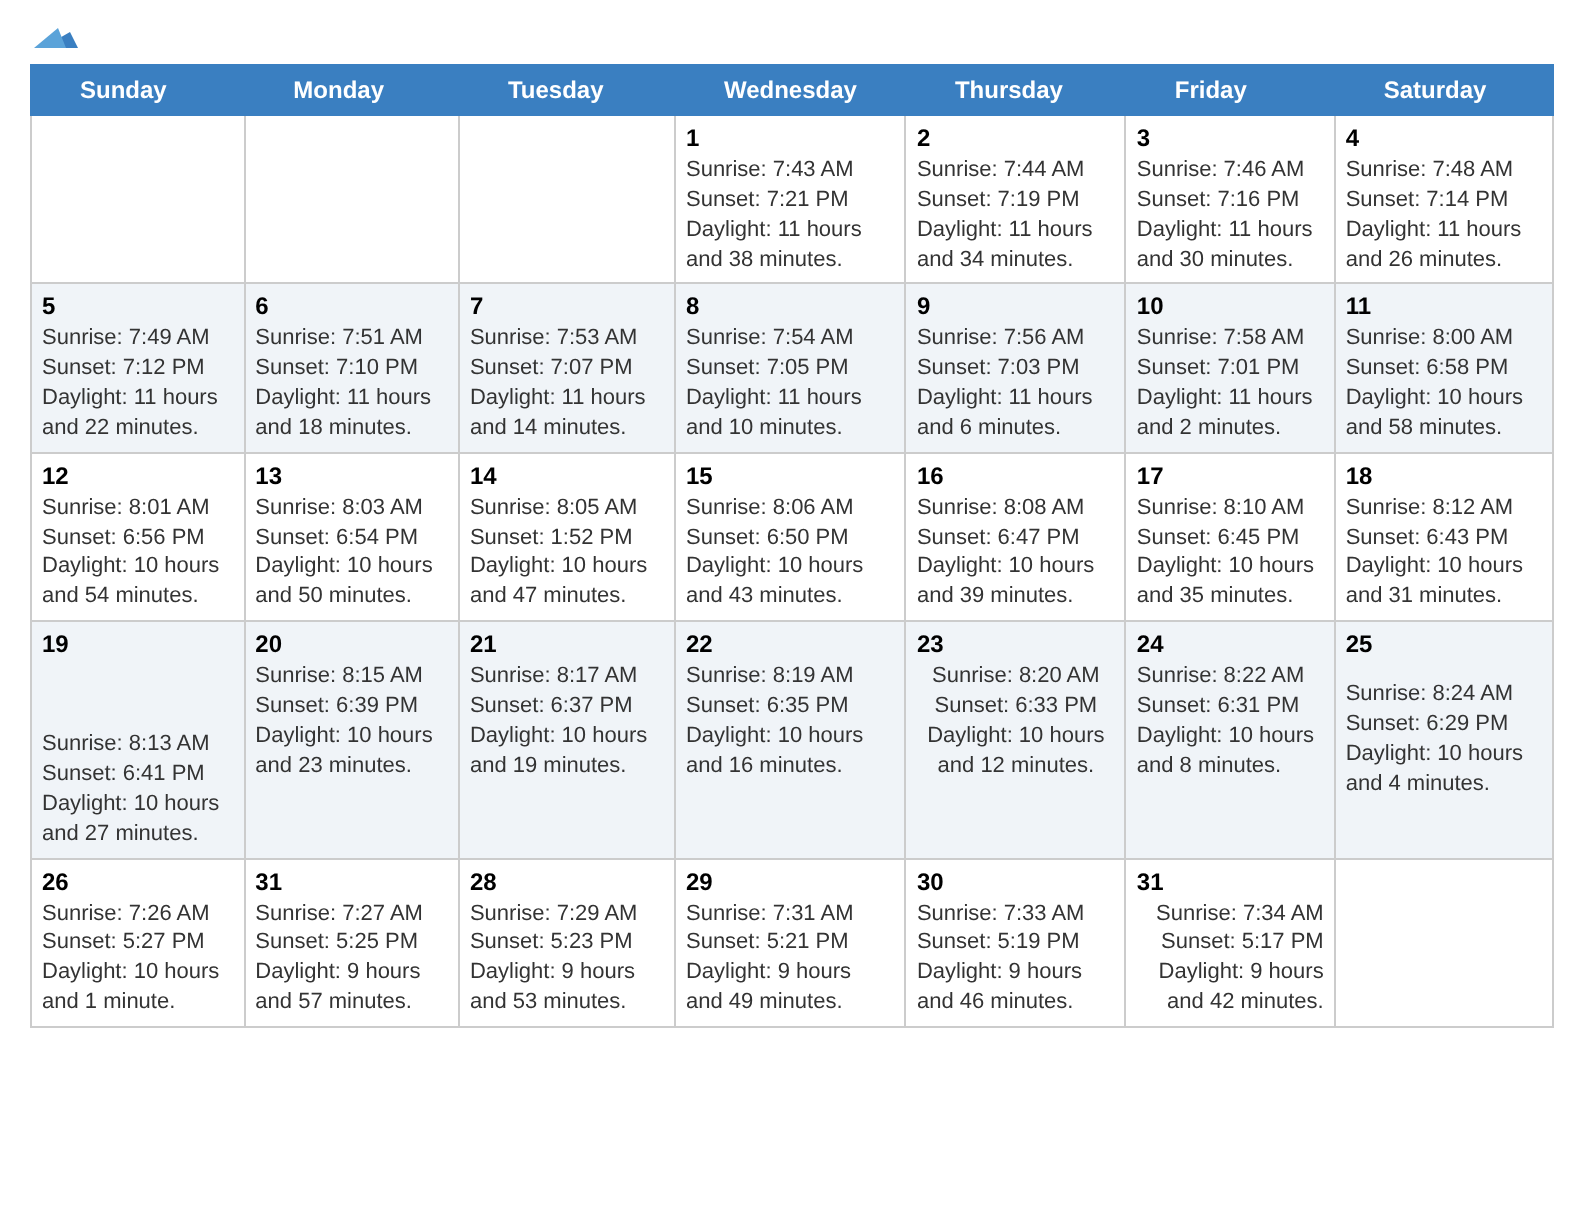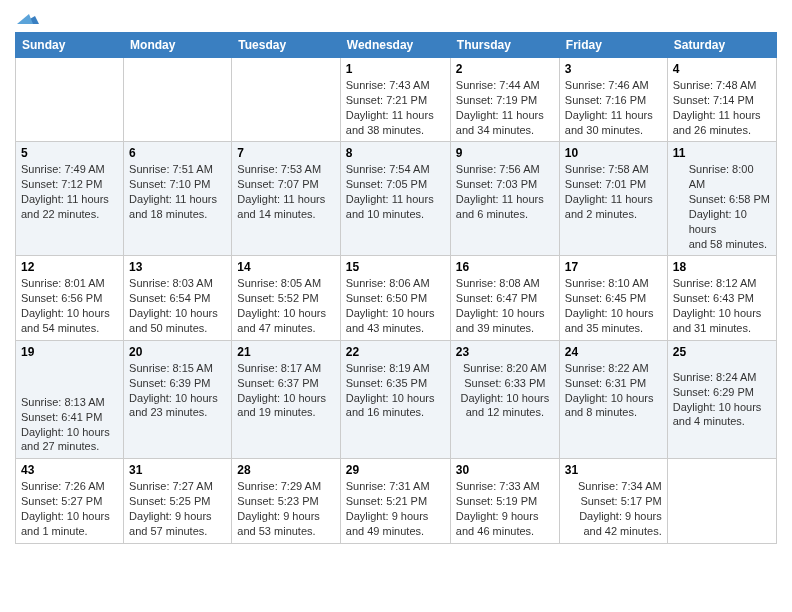--- a/index.html
+++ b/index.html
@@ -62,21 +62,21 @@
     }
     .calendar {
       width: 100%;
       border-collapse: collapse;
       font-size: 10.5px;
     }
     .calendar th {
       background-color: #3a7fc1;
       color: #fff;
       text-align: left;
-      padding: 5px 6px;
+      padding: 5px 24px;
       font-size: 12px;
       font-weight: bold;
       border: 1px solid #3a7fc1;
     }
     .calendar td {
       border: 1px solid #ccc;
       vertical-align: top;
       padding: 4px 5px;
       width: 113px;
       height: 78px;
@@ -208,21 +208,21 @@
           </td>
           <td>
             <span class="day-number">10</span>
             <div class="day-info" style="white-space: pre-line;">Sunrise: 7:58 AM
 Sunset: 7:01 PM
 Daylight: 11 hours
 and 2 minutes.</div>
           </td>
           <td>
             <span class="day-number">11</span>
-            <div class="day-info" style="white-space: pre-line; margin-left: 16px;">Sunrise: 8:00 AM
+            <div class="day-info" style="white-space: pre-line;">Sunrise: 8:00 AM
 Sunset: 6:58 PM
 Daylight: 10 hours
 and 58 minutes.</div>
           </td>
         </tr>
         <tr>
           <td>
             <span class="day-number">12</span>
             <div class="day-info" style="white-space: pre-line;">Sunrise: 8:01 AM
 Sunset: 6:56 PM
@@ -232,21 +232,21 @@
           <td>
             <span class="day-number">13</span>
             <div class="day-info" style="white-space: pre-line;">Sunrise: 8:03 AM
 Sunset: 6:54 PM
 Daylight: 10 hours
 and 50 minutes.</div>
           </td>
           <td>
             <span class="day-number">14</span>
             <div class="day-info" style="white-space: pre-line;">Sunrise: 8:05 AM
-Sunset: 5:52 PM
+Sunset: 1:52 PM
 Daylight: 10 hours
 and 47 minutes.</div>
           </td>
           <td>
             <span class="day-number">15</span>
             <div class="day-info" style="white-space: pre-line;">Sunrise: 8:06 AM
 Sunset: 6:50 PM
 Daylight: 10 hours
 and 43 minutes.</div>
           </td>
@@ -318,21 +318,21 @@
           <td>
             <span class="day-number">25</span>
             <div class="day-info" style="white-space: pre-line; margin-top: 11px;">Sunrise: 8:24 AM
 Sunset: 6:29 PM
 Daylight: 10 hours
 and 4 minutes.</div>
           </td>
         </tr>
         <tr>
           <td>
-            <span class="day-number">43</span>
+            <span class="day-number">26</span>
             <div class="day-info" style="white-space: pre-line;">Sunrise: 7:26 AM
 Sunset: 5:27 PM
 Daylight: 10 hours
 and 1 minute.</div>
           </td>
           <td>
             <span class="day-number">31</span>
             <div class="day-info" style="white-space: pre-line;">Sunrise: 7:27 AM
 Sunset: 5:25 PM
 Daylight: 9 hours

